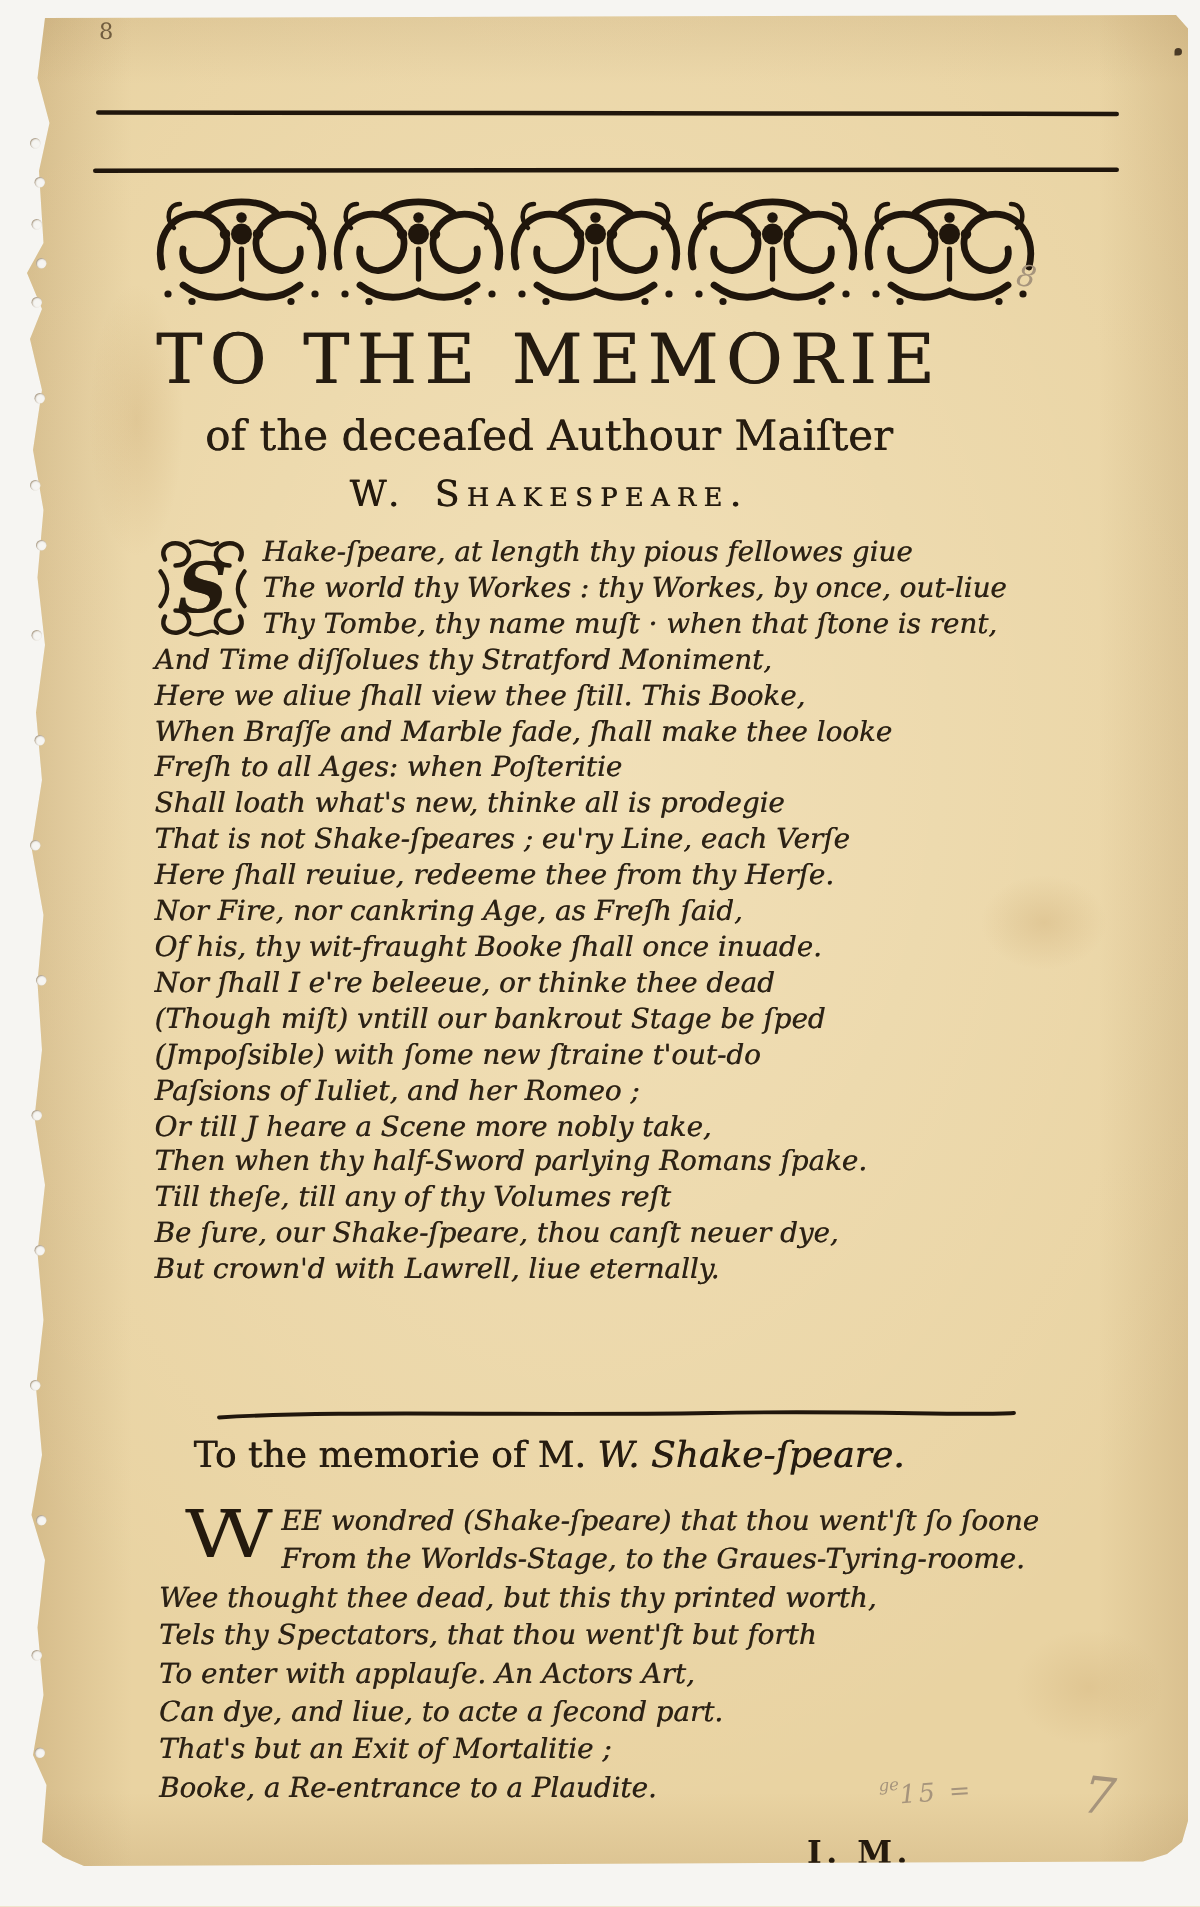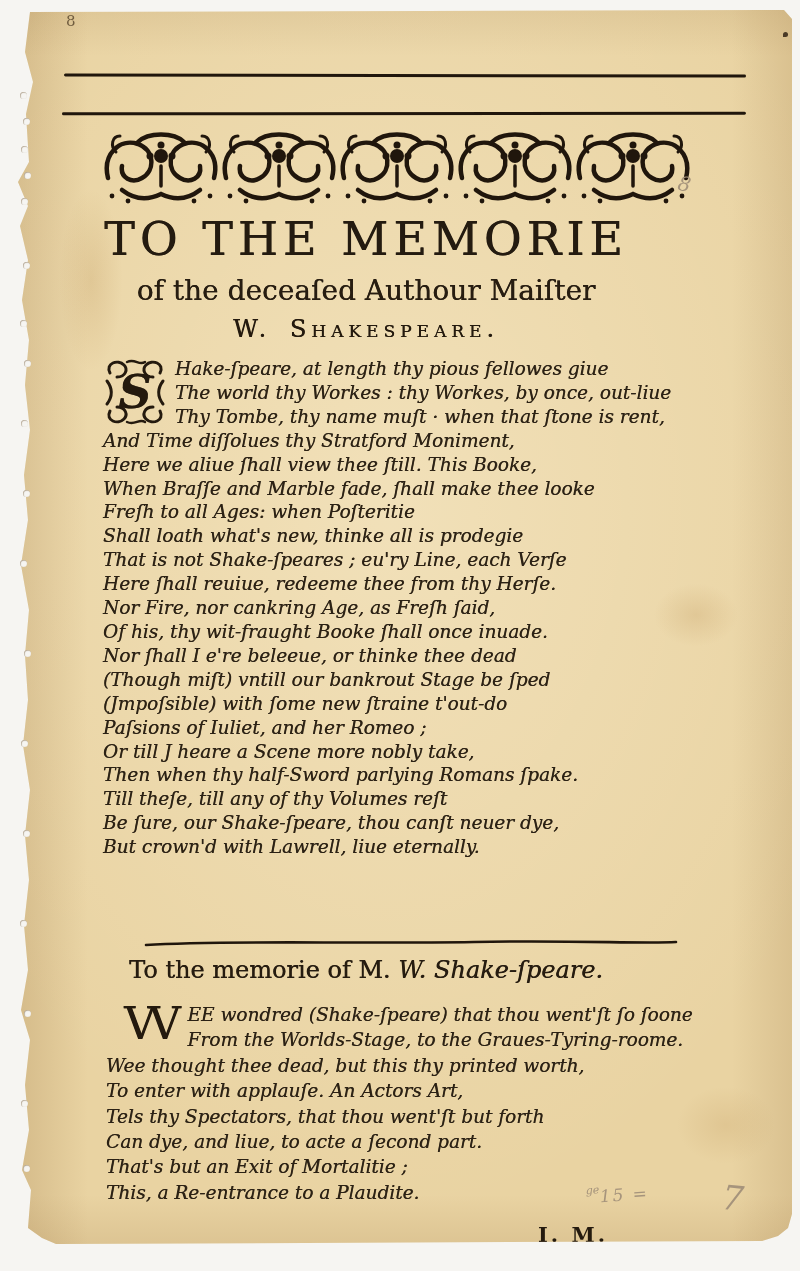--- a/index.html
+++ b/index.html
@@ -179,25 +179,25 @@
     <span>To the memorie of M.</span>
     <em>W. Shake-ſpeare.</em>
   </div>
 
   <div class="poem poem2">
     <span class="vv">VV</span>
     <div>
         <span class="pline">EE wondred (Shake-ſpeare) that thou went'ſt ſo ſoone</span>
         <span class="pline">From the Worlds-Stage, to the Graues-Tyring-roome.</span>
         <span class="pline">Wee thought thee dead, but this thy printed worth,</span>
+        <span class="pline">Tels thy Spectators, that thou went'ſt but forth</span>
         <span class="pline">To enter with applauſe.  An Actors Art,</span>
-        <span class="pline">Tels thy Spectators, that thou went'ſt but forth</span>
         <span class="pline">Can dye, and liue, to acte a ſecond part.</span>
         <span class="pline">That's but an Exit of Mortalitie ;</span>
-        <span class="pline">This, a Re-entrance to a Plaudite.</span>
+        <span class="pline">Booke, a Re-entrance to a Plaudite.</span>
       </div>
   </div>
 
   <div class="sig2">I. M.</div>
 
   <div class="pencil pencil-note">
     <span class="sup">ge</span><span>15 =</span>
   </div>
   <div class="pencil pencil-7">7</div>
 

